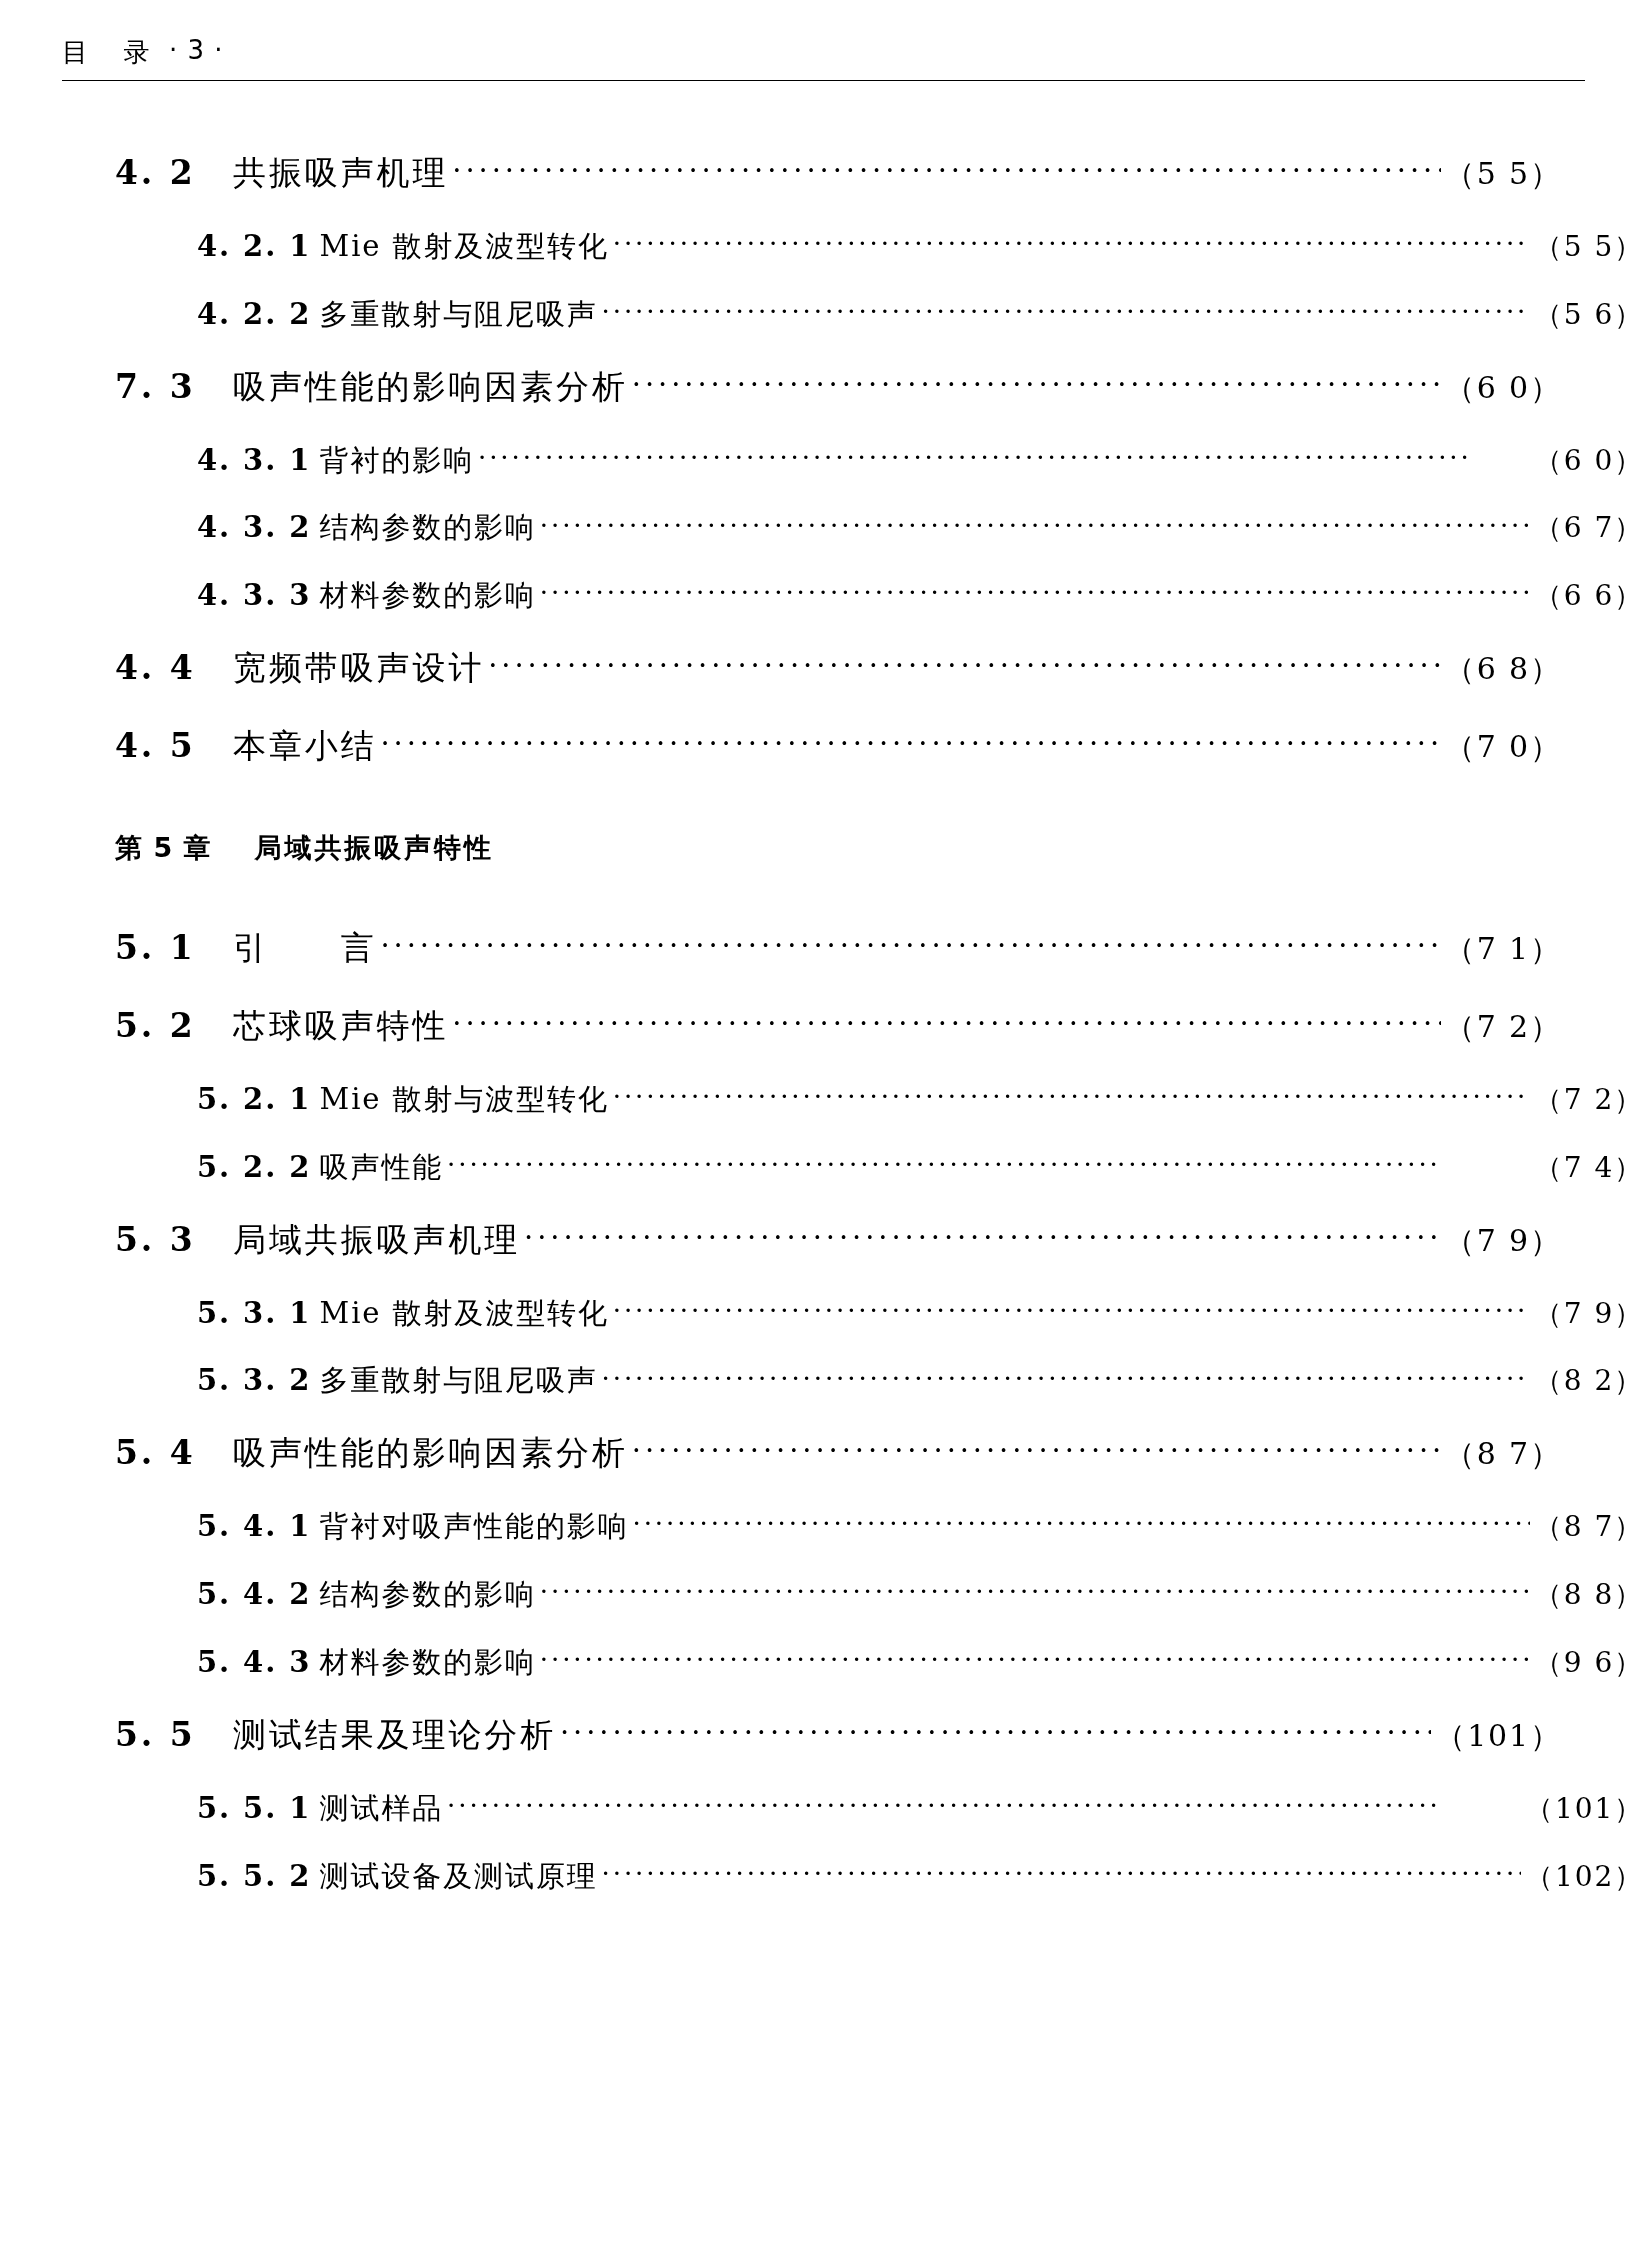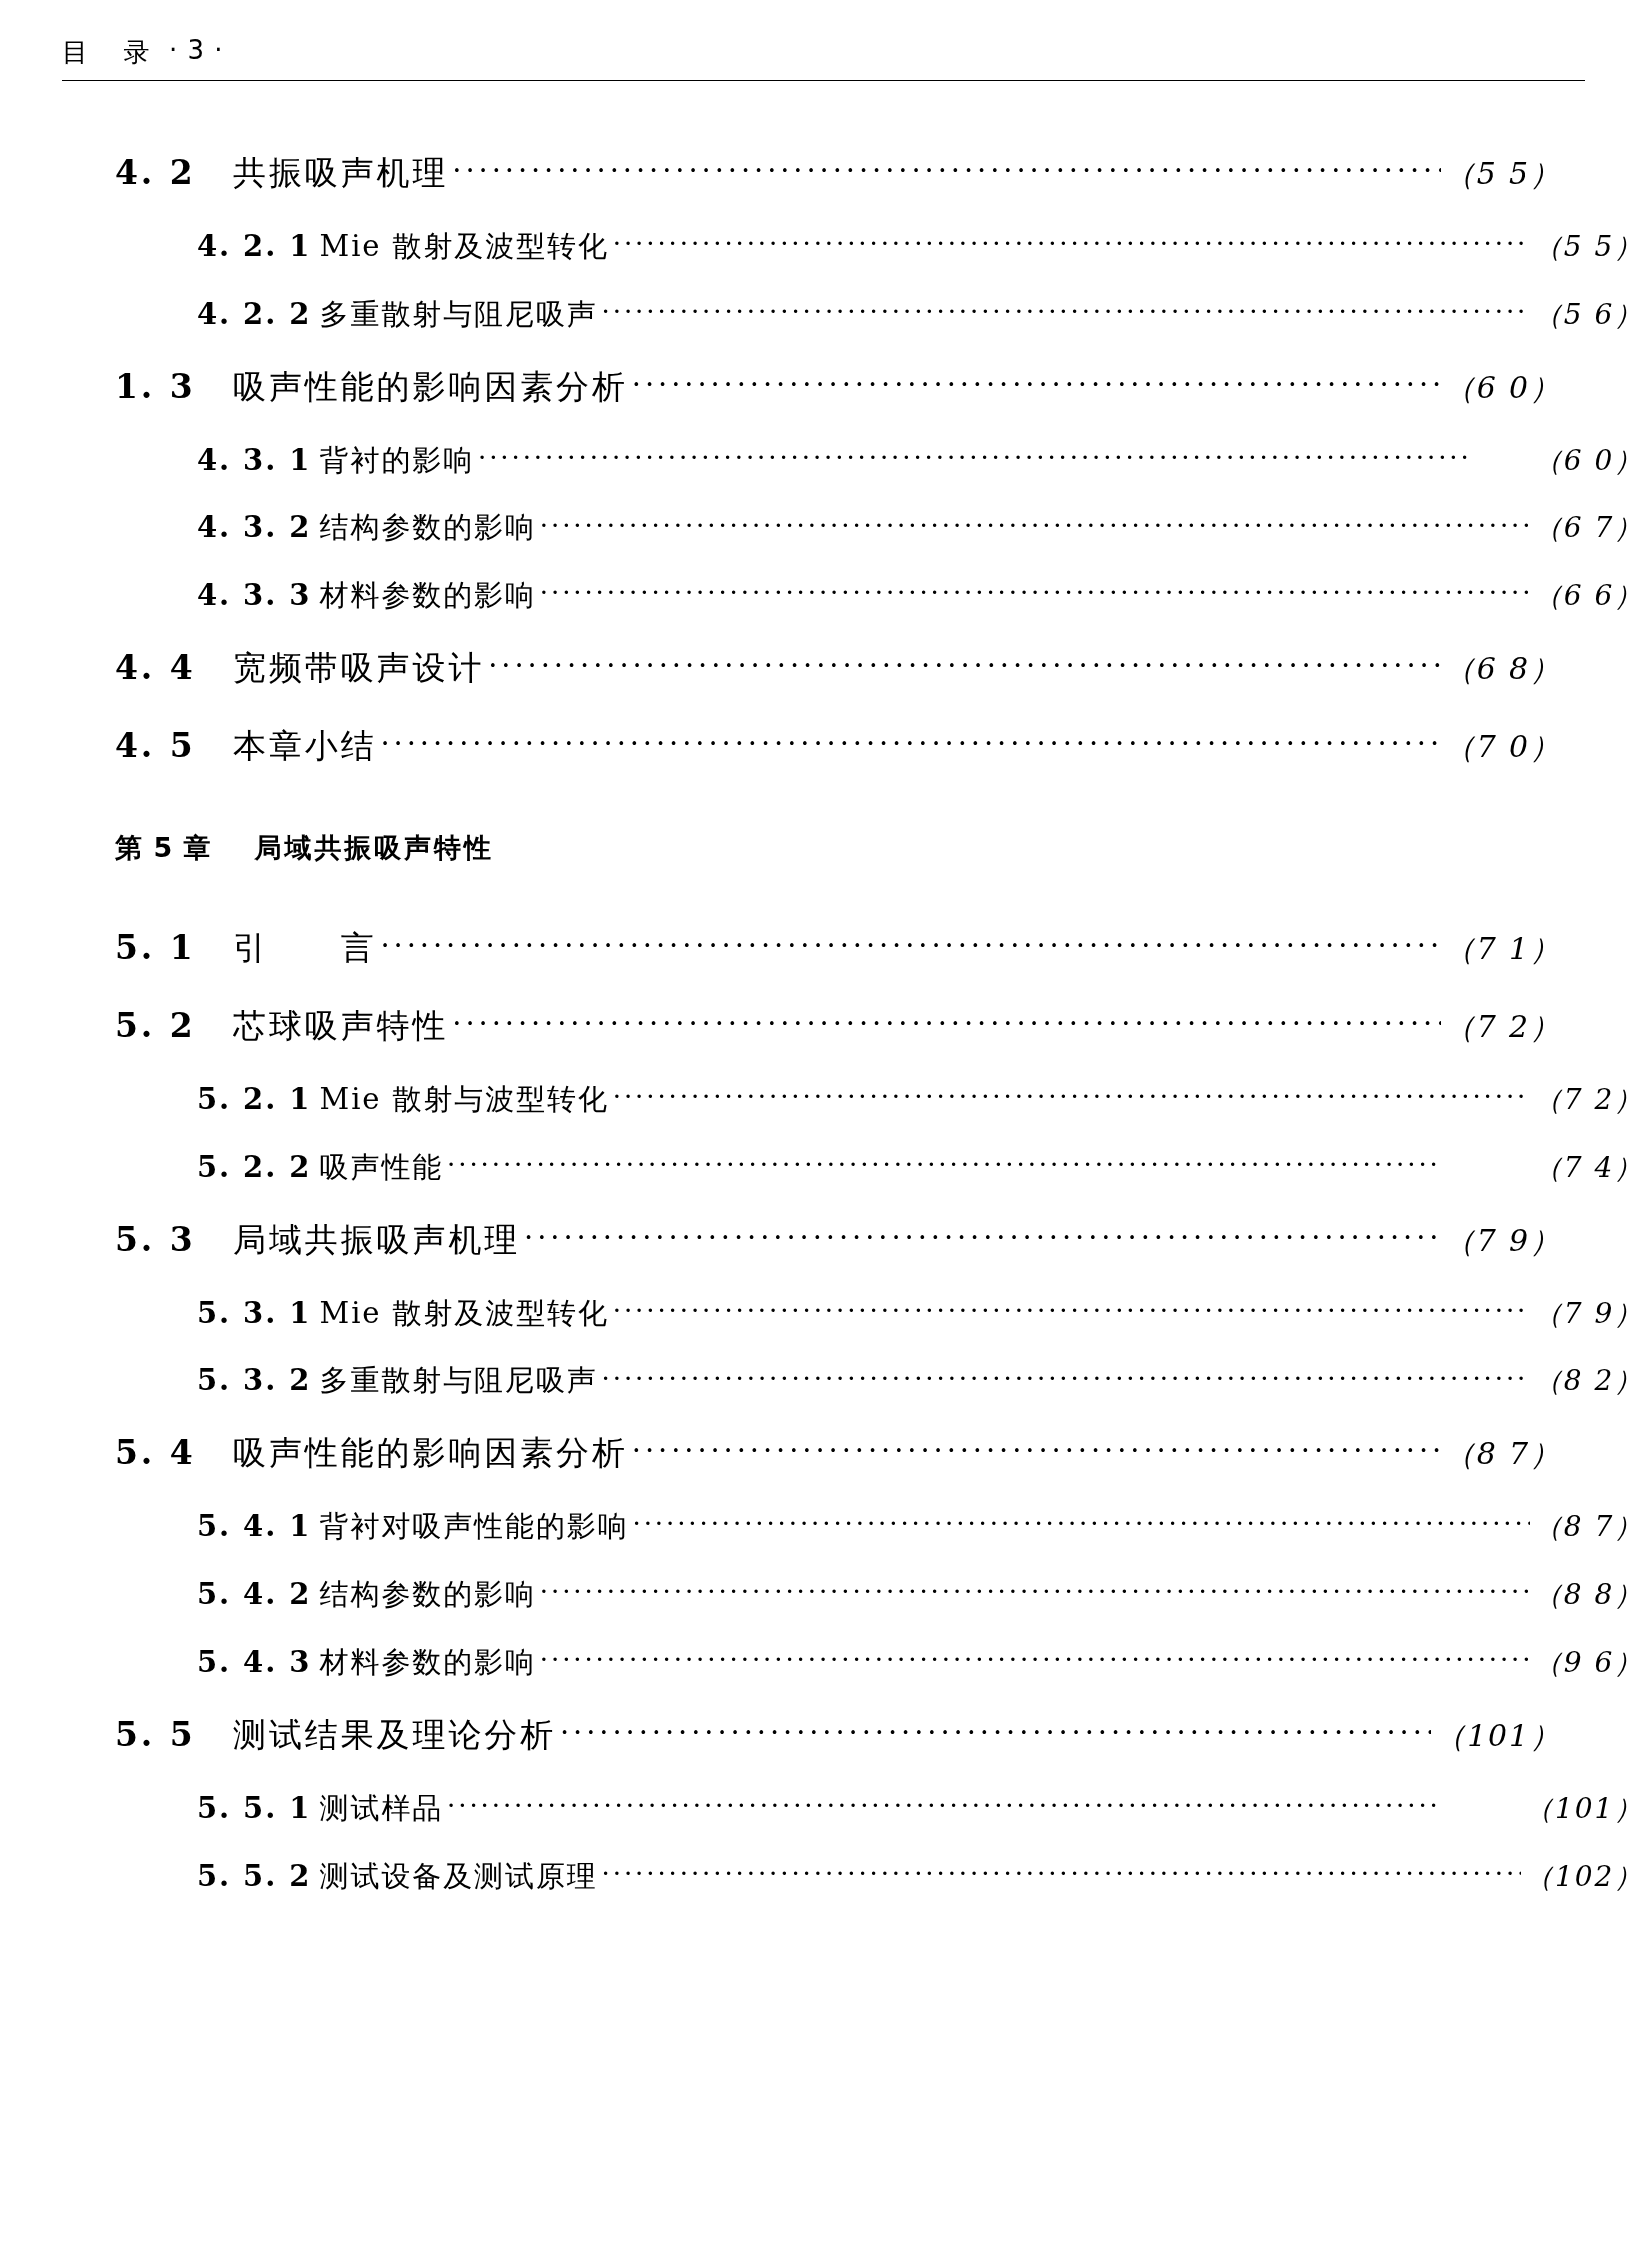--- a/index.html
+++ b/index.html
@@ -73,21 +73,20 @@
     overflow: hidden;
     white-space: nowrap;
     margin: 0 3.9px;
     position: relative;
     top: -3.9px;
   }
   .row .pg {
     flex: 0 0 auto;
     white-space: pre;
     text-align: right;
-    font-style: italic;
   }
 
   
   .lvl1 {
     font-size: 33px;
     height: 74px;
     line-height: 74px;
     padding-left: 0px;
   }
   .lvl1 .num {
@@ -182,21 +181,21 @@
           <span class="leader">·························································································</span>
           <span class="pg">（5 5）</span>
         </div>
         <div class="row lvl2">
           <span class="num">4. 2. 2</span>
           <span class="title">多重散射与阻尼吸声</span>
           <span class="leader">·························································································</span>
           <span class="pg">（5 6）</span>
         </div>
         <div class="row lvl1">
-          <span class="num">1. 3</span>
+          <span class="num">7. 3</span>
           <span class="title">吸声性能的影响因素分析</span>
           <span class="leader">·························································································</span>
           <span class="pg">（6 0）</span>
         </div>
         <div class="row lvl2">
           <span class="num">4. 3. 1</span>
           <span class="title">背衬的影响</span>
           <span class="leader">·························································································</span>
           <span class="pg">（6 0）</span>
         </div>

